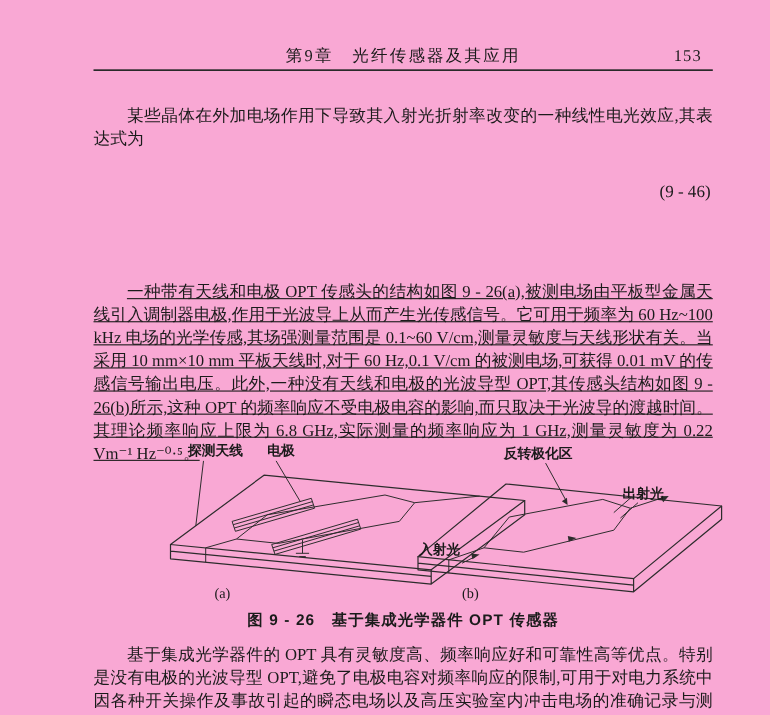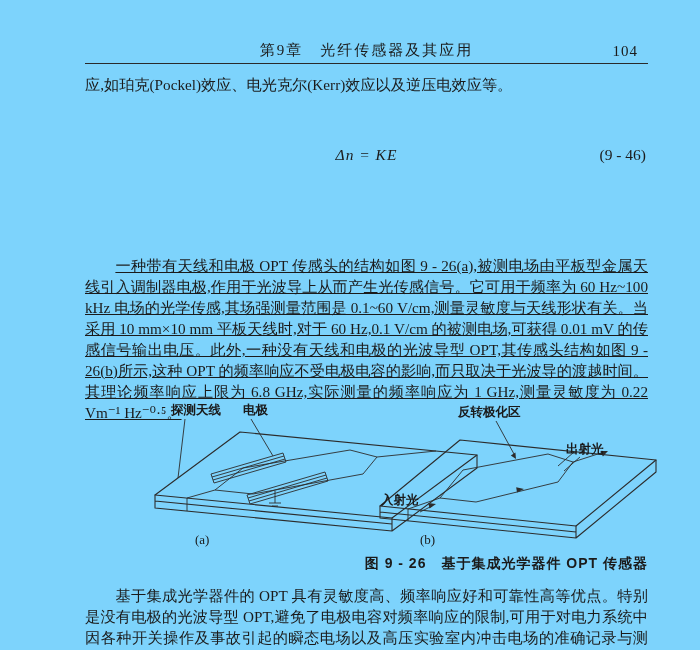--- a/index.html
+++ b/index.html
@@ -1,18 +1,18 @@
 <!DOCTYPE html>
 <html><head>
 <meta charset="utf-8">
 <style>
   html,body{margin:0;padding:0;}
   .page{
     position:relative; width:700px; height:650px;
-    background:#7dd3fc; overflow:hidden;
+    background:#f9a8d4; overflow:hidden;
     font-family:"Liberation Serif","DejaVu Serif",serif;
     color:#1b1b1b;
   }
   .chapter-head{
     position:absolute; top:41px; left:85px; width:563px;
     text-align:center; font-size:15px; letter-spacing:2px;
   }
   .page-num{
     position:absolute; top:43px; right:62px; font-size:15px; letter-spacing:1px;
   }
@@ -32,54 +32,53 @@
   .p4{ top:255px;text-decoration:underline; }
   .p5{ top:585px; }
   .equation{
     position:absolute; top:146px; left:85px; width:563px; height:22px;
     font-size:15.5px;
   }
   .eq-body{
     position:absolute; left:0; right:0; text-align:center;
     font-style:italic; letter-spacing:1px;
   }
-  .eq-num{ position:absolute; right:2px; font-style:normal; }
+  .eq-num{ position:absolute; right:2px; font-style:normal;margin-top:20px; }
   .figure{
     position:absolute; top:400px; left:85px; width:600px; height:150px;
   }
   .figure svg{ position:absolute; top:0; overflow:visible; }
   .svg-a{ left:40px; }
   .svg-b{ left:283px; }
   .fig-line{ fill:none; stroke:#2c2c2c; stroke-width:1.1; stroke-linejoin:round; stroke-linecap:round; }
   .fig-thin{ fill:none; stroke:#2c2c2c; stroke-width:0.9; }
   .fig-arrow{ fill:#2c2c2c; stroke:none; }
   .fig-label{
     font-family:"Liberation Sans","DejaVu Sans",sans-serif;
     font-weight:bold; font-size:12.5px; fill:#1a1a1a;
   }
   .fig-sub{ font-size:13px; fill:#1a1a1a; font-family:"Liberation Serif","DejaVu Serif",serif; }
   .fig-caption{
-    position:absolute; top:555px; left:85px; width:563px; text-align:right;
+    position:absolute; top:555px; left:85px; width:563px; text-align:center;
     font-family:"Liberation Sans","DejaVu Sans",sans-serif;
     font-weight:bold; font-size:14px; letter-spacing:1px;
   }
 </style>
 </head>
 <body>
 
 <div class="page">
 
   <div class="chapter-head">第9章　光纤传感器及其应用</div>
-  <div class="page-num">104</div>
+  <div class="page-num">153</div>
   <div class="head-rule"></div>
 
-  <p class="para p1">应,如珀克(Pockel)效应、电光克尔(Kerr)效应以及逆压电效应等。</p>
+  <p class="para indent p2">某些晶体在外加电场作用下导致其入射光折射率改变的一种线性电光效应,其表达式为</p>
 
   <div class="equation">
-    <span class="eq-body">Δn = KE</span>
     <span class="eq-num">(9 - 46)</span>
   </div>
 
   <p class="para indent p4">一种带有天线和电极 OPT 传感头的结构如图 9 - 26(a),被测电场由平板型金属天线引入调制器电极,作用于光波导上从而产生光传感信号。它可用于频率为 60 Hz~100 kHz 电场的光学传感,其场强测量范围是 0.1~60 V/cm,测量灵敏度与天线形状有关。当采用 10 mm×10 mm 平板天线时,对于 60 Hz,0.1 V/cm 的被测电场,可获得 0.01 mV 的传感信号输出电压。此外,一种没有天线和电极的光波导型 OPT,其传感头结构如图 9 - 26(b)所示,这种 OPT 的频率响应不受电极电容的影响,而只取决于光波导的渡越时间。其理论频率响应上限为 6.8 GHz,实际测量的频率响应为 1 GHz,测量灵敏度为 0.22 Vm⁻¹ Hz⁻⁰·⁵。</p>
 
   <div class="figure">
 
     <svg class="svg-a" width="384" height="150" viewBox="0 0 384 150">
 
       <path class="fig-line" d="M30,95 L115,32 L352,55 L267,118 Z"></path>

